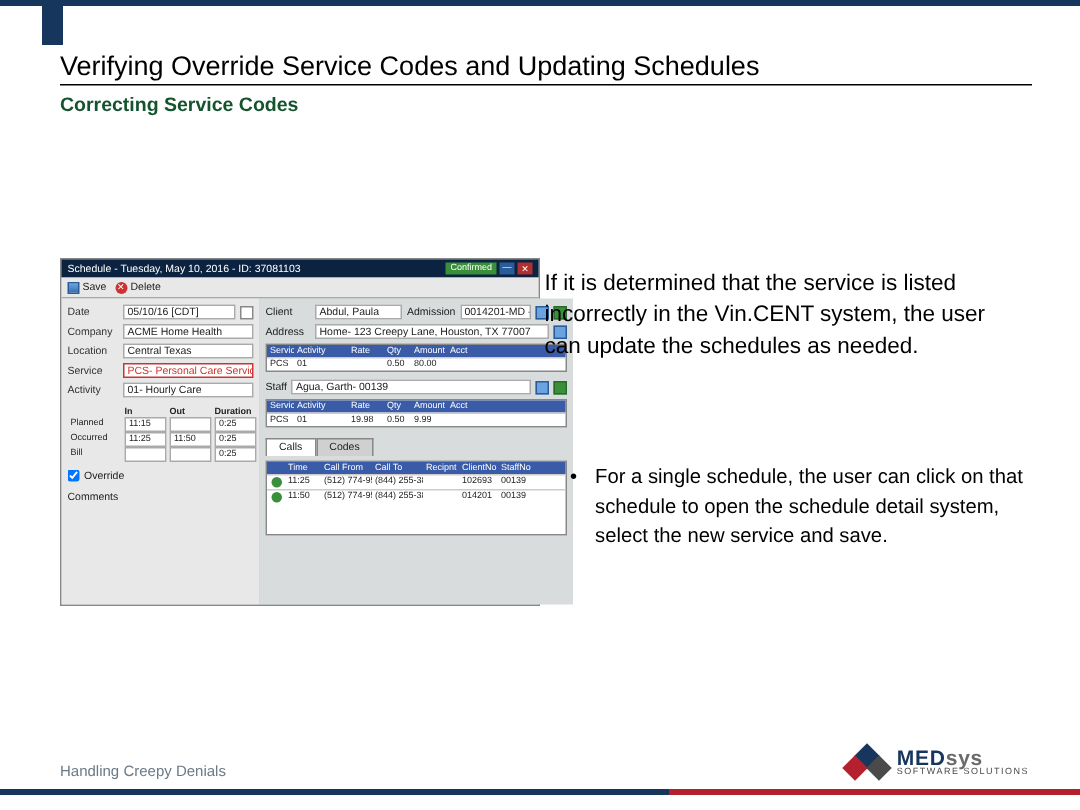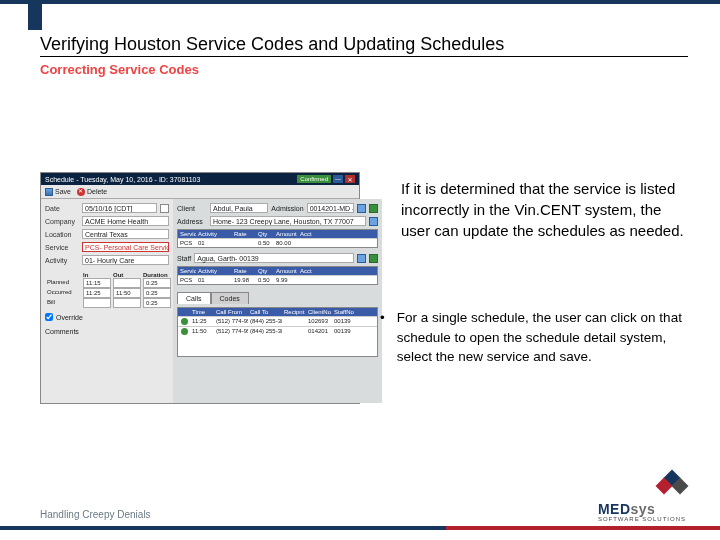--- a/index.html
+++ b/index.html
@@ -6,21 +6,21 @@
   body {
     width: 720px; height: 540px;
     font-family: Arial, Helvetica, sans-serif;
     background: #fff; position: relative; overflow: hidden;
   }
   .top-bar { position: absolute; top: 0; left: 0; width: 720px; height: 4px; background: #17365d; }
   .top-accent { position: absolute; top: 0; left: 28px; width: 14px; height: 30px; background: #17365d; }
   .rule { position: absolute; left: 40px; right: 32px; height: 1px; background: #000; }
   .rule.r1 { top: 56px; }
   .title { position: absolute; top: 34px; left: 40px; font-size: 18px; color: #000; }
-  .subtitle { position: absolute; top: 62px; left: 40px; font-size: 13px; font-weight: bold; color: #ef4444; }
+  .subtitle { position: absolute; top: 62px; left: 40px; font-size: 13px; font-weight: bold; color: #14532d; }
 
   .screenshot {
     position: absolute; top: 172px; left: 40px; width: 320px; height: 232px;
     background: #bfc7c9; border: 1px solid #888; font-size: 7px; color: #222;
   }
   .ss-header { height: 12px; background: #0b2340; color: #fff; display: flex; align-items: center; padding: 0 4px; justify-content: space-between; }
   .ss-header .ctl { display: flex; gap: 2px; }
   .ss-header .ctl span { width: 10px; height: 8px; display: inline-flex; align-items: center; justify-content: center; font-size: 6px; }
   .ss-header .ctl .green { background: #3a8f3a; color:#fff; padding:0 3px; width:auto;}
   .ss-header .ctl .blue { background: #2a5c9a; }
@@ -64,52 +64,52 @@
   .tabs{ margin-top:4px; display:flex; gap:0;}
   .tabs .tab{ padding:2px 8px; background:#d0d0d0; border:1px solid #888; border-bottom:none; font-size:7px;}
   .tabs .tab.act{ background:#fff;}
   .tbl.calls .th, .tbl.calls .tr{ grid-template-columns: 12px 24px 34px 34px 24px 26px 24px;}
   .tbl.calls{ min-height:50px;}
   .tbl.calls .th{ background:#3a5ca8;}
   .tbl.calls .ico-cell{ display:flex; align-items:center; justify-content:center;}
   .call-ico{ width:7px; height:7px; border-radius:50%; background:#3a8f3a;}
 
   .body-text {
-    position: absolute; top: 178px; left: 401px; right: 36px;
+    position: absolute; top: 178px; left: 363px; right: 36px;
     font-size: 15px; line-height: 1.4; color: #000;
   }
   .bullet-block {
     position: absolute; top: 308px; left: 380px; right: 36px;
     font-size: 13.5px; line-height: 1.45; color: #000;
   }
   .bullet-block .bl { display:flex; gap:12px;}
   .bullet-block .dot{ flex:0 0 auto;}
 
   .footer-text { position: absolute; bottom: 20px; left: 40px; font-size: 10px; color: #6b7a86; }
   .footer-line { position: absolute; bottom: 10px; left: 0; width: 720px; height: 4px; background: #b5202f; }
   .footer-line::after{ content:""; position:absolute; left:0; top:0; width:62%; height:4px; background:#17365d;}
 
-  .logo { position: absolute; bottom: 18px; right: 34px; display:flex; align-items:flex-end; gap:6px;flex-direction:column; }
+  .logo { position: absolute; bottom: 18px; right: 34px; display:flex; align-items:flex-start; gap:6px; }
   .logo-mark { width: 28px; height: 24px; position: relative; }
   .logo-mark .d { position:absolute; width:12px; height:12px; transform: rotate(45deg);}
   .logo-mark .d1{ background:#17365d; top:0; left:8px;}
   .logo-mark .d2{ background:#b5202f; top:8px; left:0;}
   .logo-mark .d3{ background:#4a4a4a; top:8px; left:16px;}
   .logo-txt { display:flex; flex-direction:column; line-height:1;}
   .logo-txt .a{ font-size:14px; font-weight:bold; color:#17365d; letter-spacing:0.5px;}
   .logo-txt .a .g{ color:#6a6a6a;}
   .logo-txt .b{ font-size:6px; color:#4a4a4a; letter-spacing:1px;}
 </style>
 </head>
 <body>
 
 <div class="top-bar"></div>
 <div class="top-accent"></div>
 
-<div class="title">Verifying Houston Service Codes and Updating Schedules</div>
+<div class="title">Verifying Override Service Codes and Updating Schedules</div>
 <div class="rule r1"></div>
 <div class="subtitle">Correcting Service Codes</div>
 
 <div class="screenshot">
   <div class="ss-header">
     <span>Schedule  -  Tuesday, May 10, 2016  -  ID: 37081103</span>
     <span class="ctl">
       <span class="green">Confirmed</span>
       <span class="blue">—</span>
       <span class="red">✕</span>

